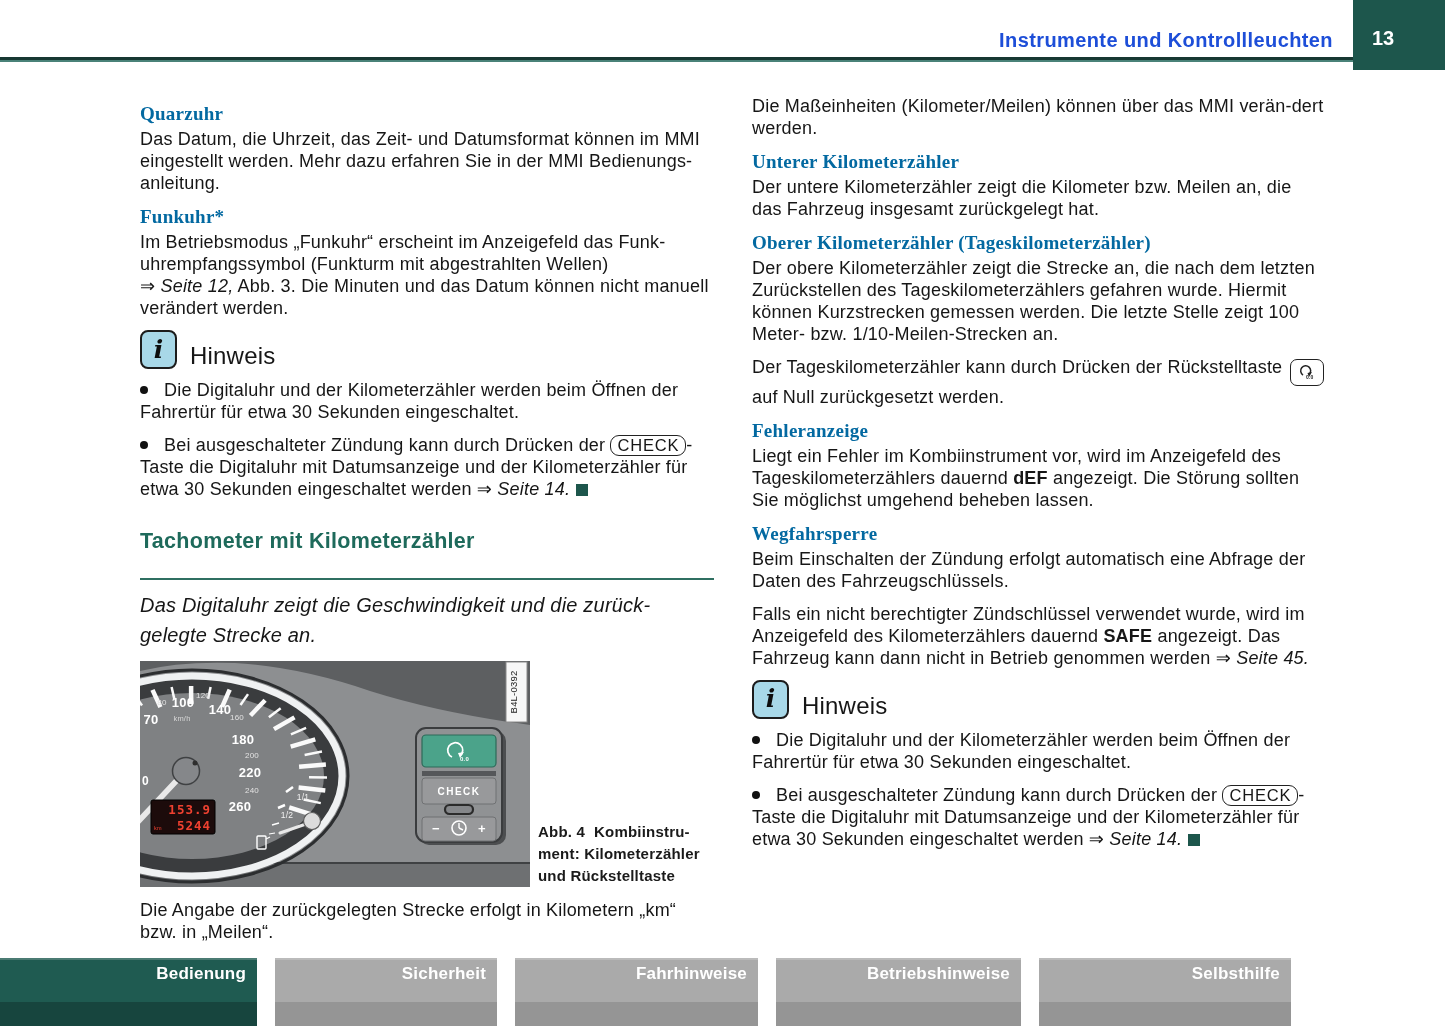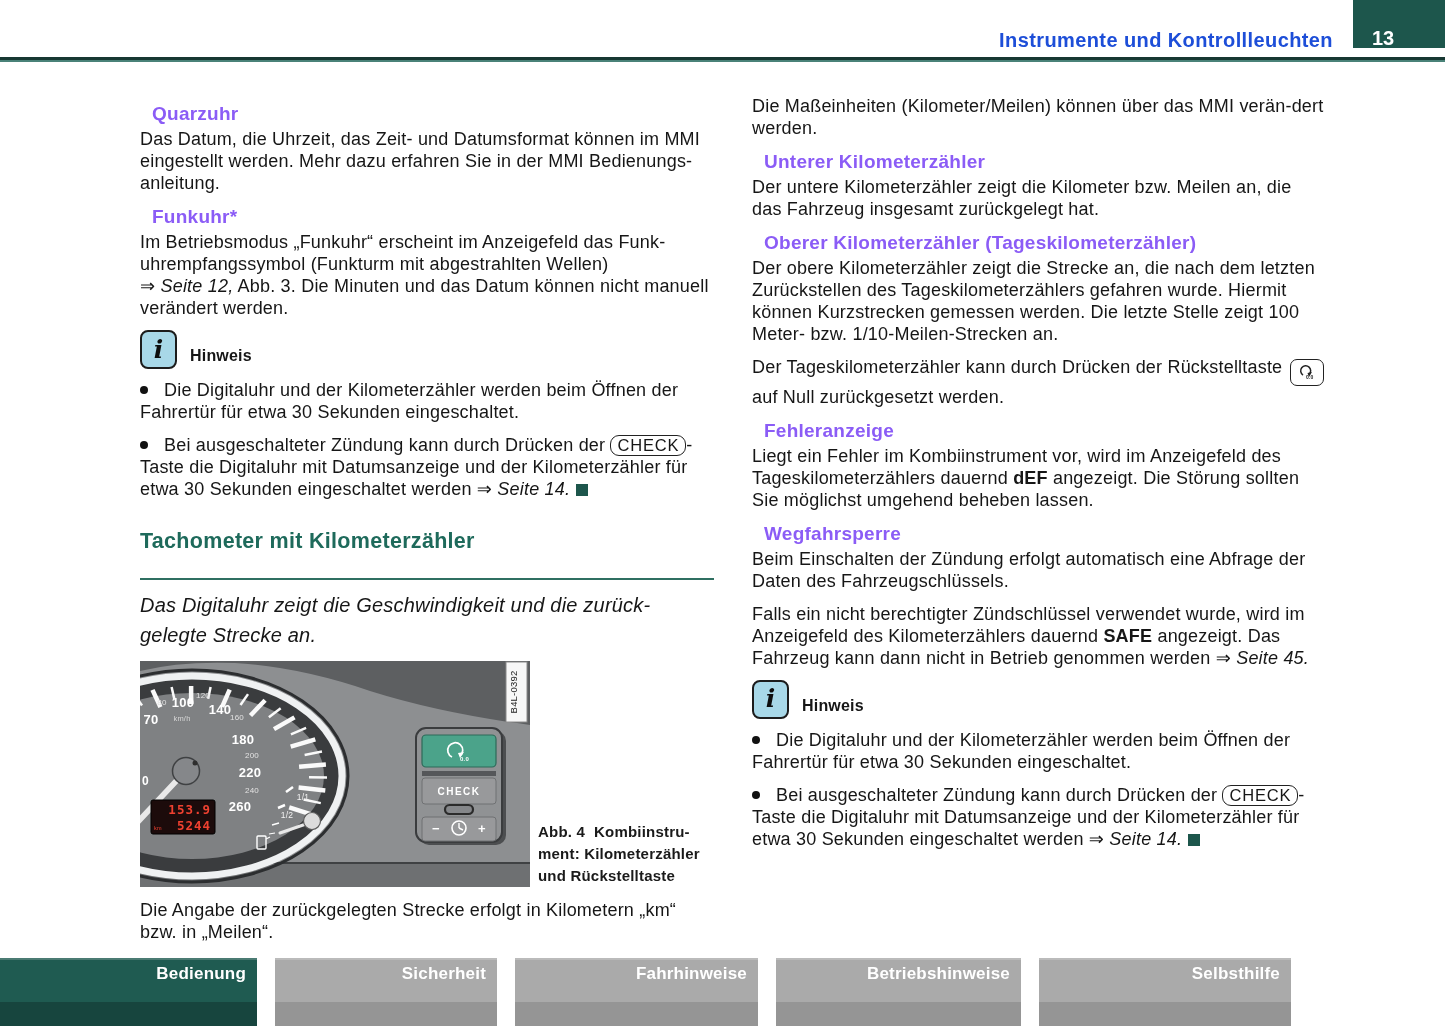--- a/index.html
+++ b/index.html
@@ -3,41 +3,41 @@
 <meta charset="utf-8">
 <style>
   html,body{margin:0;padding:0;background:#ffffff;}
   .page{position:relative;width:1445px;height:1026px;background:#ffffff;overflow:hidden;
         font-family:"Liberation Sans",sans-serif;color:#161616;}
 
   
   .hdr-title{position:absolute;top:29px;right:112px;font-size:20px;font-weight:bold;letter-spacing:0.4px;color:#1d4ed8;}
   .hdr-rule{position:absolute;top:57px;left:0;width:1445px;height:5px;
             background:linear-gradient(#173832 0 3px,#4a8278 3px 5px);}
-  .page-box{position:absolute;top:0;right:0;width:92px;height:48px;background:#1d564c;
+  .page-box{position:absolute;top:0;right:0;width:92px;height:70px;background:#1d564c;
             color:#fff;font-size:20px;font-weight:bold;box-sizing:border-box;padding:27px 0 0 19px;}
 
   
   .col{position:absolute;top:95px;font-size:18px;line-height:22px;letter-spacing:0.2px;}
   .col-left{left:140px;width:574px;}
   .col-right{left:752px;width:574px;}
   .col p{margin:0 0 11px;}
-  .col h3{font-size:19px;line-height:23px;margin:7px 12px 3px;letter-spacing:0.25px;color:#8b5cf6;}
+  .col h3{font-size:19px;line-height:23px;margin:7px 0 3px;letter-spacing:0.25px;color:#0369a1;font-family:Liberation Serif, serif;}
   h2.section{font-size:21.5px;line-height:26px;font-weight:bold;color:#1e6a5b;margin:28px 0 10px;
              padding-bottom:24px;border-bottom:2.5px solid #2f6f61;letter-spacing:0.3px;}
   .intro{font-size:20px;font-style:italic;line-height:30px;margin:0 0 8px;letter-spacing:0.2px;}
   .ref{font-style:italic;}
   .arrow{font-style:normal;}
 
   
   .note-head{display:flex;align-items:flex-end;gap:13px;margin:6px 0 10px;}
   .info-icon{width:33px;height:35px;background:#a8d8e8;border:2.5px solid #1c1c1c;border-radius:8px;
              display:flex;align-items:center;justify-content:center;
              font-family:"DejaVu Serif",serif;font-style:italic;font-weight:bold;font-size:25px;color:#0d0d0d;flex:0 0 auto;}
-  .note-title{font-size:16px;font-weight:bold;padding-bottom:2px;}
+  .note-title{font-size:24px;font-weight:normal;padding-bottom:2px;}
   p.bullet{margin:0 0 11px;}
   .dot{display:inline-block;width:8px;height:8px;border-radius:50%;background:#111;margin-right:16px;vertical-align:2px;}
   .keybox{display:inline-block;border:1.7px solid #222;border-radius:9px;padding:0 6px 1px;
           font-size:16.5px;line-height:18px;letter-spacing:0.8px;}
   .endsq{display:inline-block;width:12px;height:12px;background:#1d564c;margin-left:6px;vertical-align:-1px;}
   .resetkey{display:inline-flex;width:32px;height:25px;border:1.7px solid #222;border-radius:7px;
             align-items:center;justify-content:center;vertical-align:-7px;margin:0 2px;}
 
   
   .fig-row{display:flex;gap:8px;align-items:flex-end;margin:0;}

